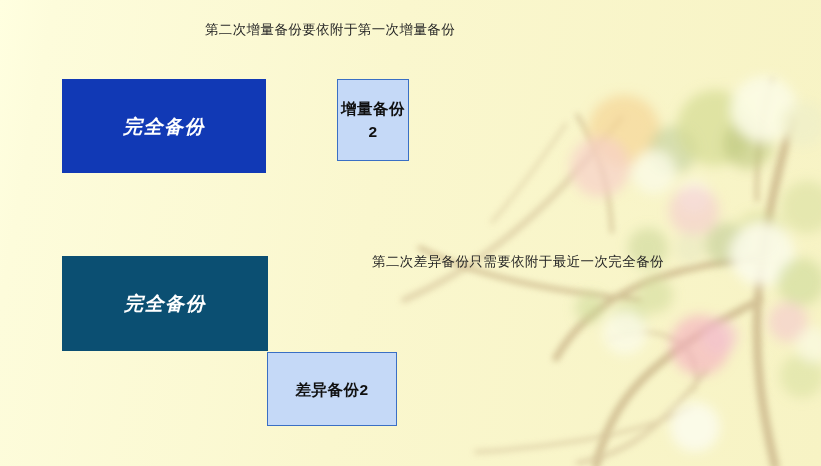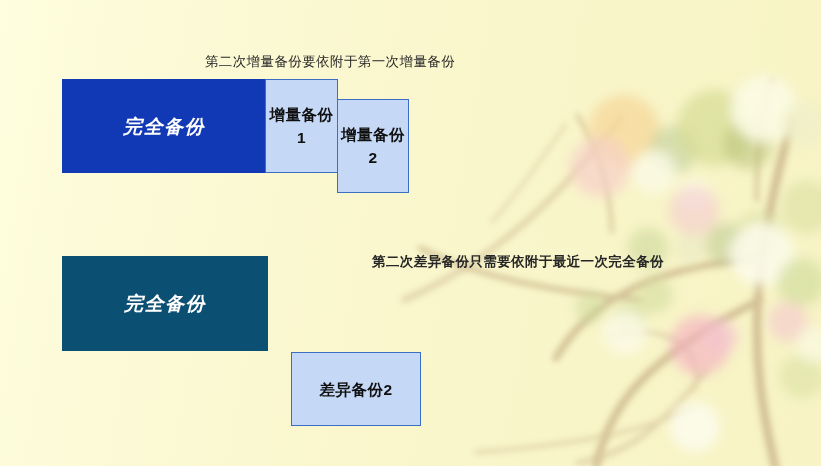--- a/index.html
+++ b/index.html
@@ -19,22 +19,22 @@
   
   .caption{
     position:absolute;
     color:#262626;
     font-size:13.5px;
     line-height:20px;
     text-align:center;
     letter-spacing:.4px;
     white-space:pre-line;
   }
-  #caption-incremental{left:160px;top:20px;width:340px;margin-top:32px;}
-  #caption-differential{left:358px;top:252px;width:320px;font-weight:bold;}
+  #caption-incremental{left:160px;top:20px;width:340px;}
+  #caption-differential{left:358px;top:252px;width:320px;}
 
   
   .block{
     position:absolute;
     box-sizing:border-box;
     display:flex;align-items:center;justify-content:center;
     text-align:center;
     font-weight:bold;
     line-height:23px;
   }
@@ -53,36 +53,36 @@
   
   #full-backup-1{
     left:62px;top:79px;width:204px;height:94px;
     background:#1139B5;
   }
   #incremental-1{
     left:265px;top:79px;width:73px;height:94px;
     background:#C5D9F7;border:1px solid #3A6FC4;
   }
   #incremental-2{
-    left:337px;top:79px;width:72px;height:94px;
-    background:#C5D9F7;border:1px solid #3A6FC4;margin-top:20px;
+    left:337px;top:79px;width:72px;height:82px;
+    background:#C5D9F7;border:1px solid #3A6FC4;
   }
 
   
   #full-backup-2{
     left:62px;top:256px;width:206px;height:95px;
     background:#0B4F72;
   }
   #differential-1{
     left:267px;top:256px;width:72px;height:95px;
     background:#C5D9F7;border:1px solid #3A6FC4;
   }
   #differential-2{
     left:267px;top:352px;width:130px;height:74px;
-    background:#C5D9F7;border:1px solid #3A6FC4;margin-left:24px;
+    background:#C5D9F7;border:1px solid #3A6FC4;
   }
 </style>
 </head>
 <body>
 
 <div id="slide">
 
   <div id="bg">
     <svg viewBox="0 0 821 466" xmlns="http://www.w3.org/2000/svg">
       <defs>
@@ -138,21 +138,20 @@
         <circle cx="695" cy="427" r="25" fill="#FCFCEE" opacity="0.86"></circle>
         <circle cx="802" cy="376" r="22" fill="#D3DE9C" opacity="0.5"></circle>
         <circle cx="814" cy="345" r="18" fill="#FAFAE2" opacity="0.7"></circle>
       </g>
     </svg>
   </div>
 
   <div class="caption" id="caption-incremental">第二次增量备份要依附于第一次增量备份</div>
 
   <div class="block block-full" id="full-backup-1">完全备份</div>
-  <div class="block block-part" id="incremental-1">增量备份1</div>
   <div class="block block-part" id="incremental-2">增量备份2</div>
 
   <div class="caption" id="caption-differential">第二次差异备份只需要依附于最近一次完全备份</div>
 
   <div class="block block-full" id="full-backup-2">完全备份</div>
   <div class="block block-part" id="differential-2">差异备份2</div>
 
 </div>
 
 </body></html>

